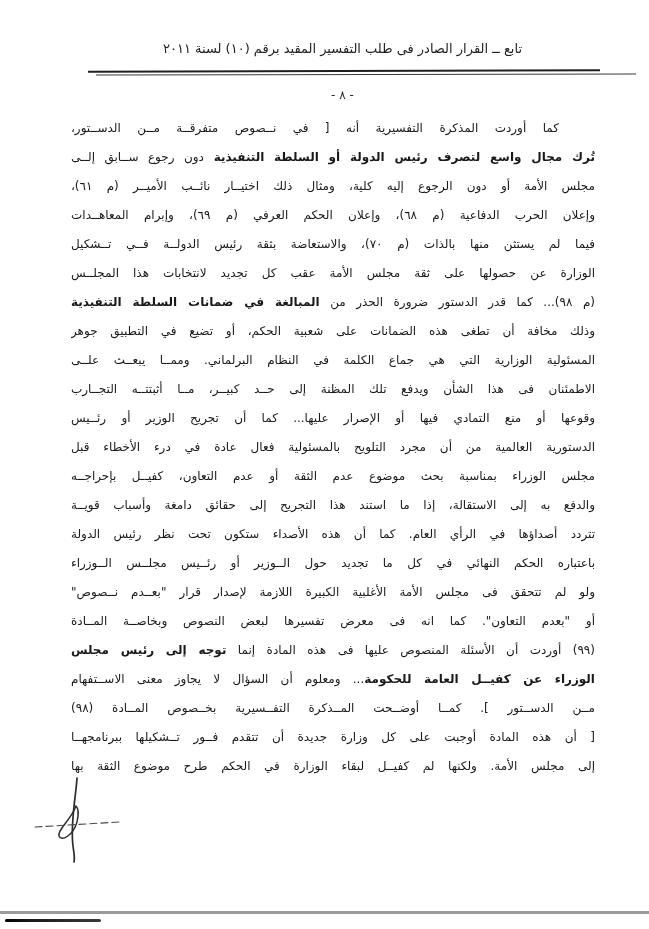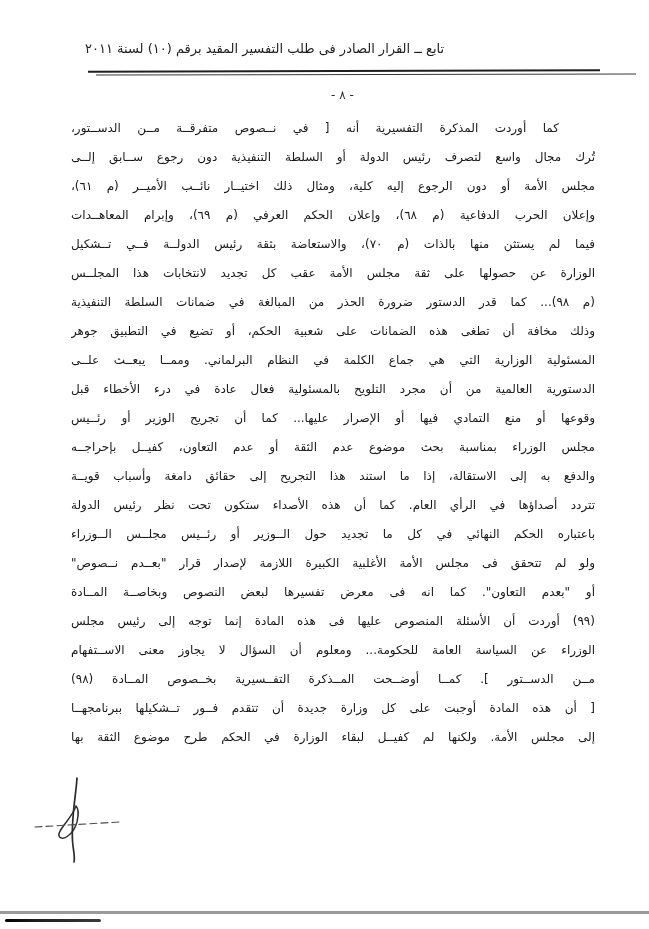--- a/index.html
+++ b/index.html
@@ -4,40 +4,40 @@
 <style>
   html,body{margin:0;padding:0;}
   body{
     width:649px;height:929px;position:relative;overflow:hidden;
     background:#fdfdfc;
     font-family:"DejaVu Sans", sans-serif;
   }
   .sheet{position:absolute;inset:0;background:#ffffff;}
   .header-title{
     position:absolute;top:41px;left:85px;right:49px;
-    direction:rtl;text-align:left;
+    direction:rtl;text-align:center;
     font-size:13px;color:#1e1e1e;letter-spacing:0;
   }
   .rule{position:absolute;background:#1f1f1f;}
   .rule-1{top:70px;left:88px;width:512px;height:2px;transform:rotate(-0.15deg);}
   .rule-2{top:74px;left:96px;width:540px;height:1px;background:#3a3a3a;transform:rotate(-0.1deg);}
   .page-number{
     position:absolute;top:88px;left:85px;right:49px;
     direction:rtl;text-align:center;font-size:12px;color:#2a2a2a;
   }
   .body-text{
     position:absolute;top:114px;left:71px;right:54px;
     direction:rtl;color:#191919;font-size:12px;
   }
   .line{
     line-height:29px;max-height:29px;overflow:hidden;
     text-align:justify;text-align-last:justify;text-justify:inter-word;
   }
   .line.indent{padding-right:36px;}
-  .bold{font-weight:400;}
+  .bold{font-weight:700;}
   .margin-mark{position:absolute;left:15px;top:772px;}
   .scan-band{position:absolute;left:0;top:911px;width:649px;height:3px;background:#9b9b9b;}
   .scan-mark{
     position:absolute;left:5px;top:919px;width:96px;height:3px;border-radius:2px;
     background:linear-gradient(to right,#000 0%,#1c1c1c 30%,#3b3b3b 100%);
   }
 </style>
 </head>
 <body>
 
@@ -53,30 +53,31 @@
   <div class="body-text">
       <div class="line indent"><span>كما أوردت المذكرة التفسيرية أنه [ في نــصوص متفرقــة مــن الدســتور،</span></div>
       <div class="line"><span class="bold">تُرك مجال واسع لتصرف رئيس الدولة أو السلطة التنفيذية </span><span>دون رجوع ســابق إلــى</span></div>
       <div class="line"><span>مجلس الأمة أو دون الرجوع إليه كلية، ومثال ذلك اختيــار نائــب الأميــر (م ٦١)،</span></div>
       <div class="line"><span>وإعلان الحرب الدفاعية (م ٦٨)، وإعلان الحكم العرفي (م ٦٩)، وإبرام المعاهــدات</span></div>
       <div class="line"><span>فيما لم يستثن منها بالذات (م ٧٠)، والاستعاضة بثقة رئيس الدولــة فــي تــشكيل</span></div>
       <div class="line"><span>الوزارة عن حصولها على ثقة مجلس الأمة عقب كل تجديد لانتخابات هذا المجلــس</span></div>
       <div class="line"><span>(م ٩٨)... كما قدر الدستور ضرورة الحذر من </span><span class="bold">المبالغة في ضمانات السلطة التنفيذية</span></div>
       <div class="line"><span>وذلك مخافة أن تطغى هذه الضمانات على شعبية الحكم، أو تضيع في التطبيق جوهر</span></div>
       <div class="line"><span>المسئولية الوزارية التي هي جماع الكلمة في النظام البرلماني. وممــا يبعــث علــى</span></div>
+      <div class="line"><span>الاطمئنان فى هذا الشأن ويدفع تلك المظنة إلى حــد كبيــر، مــا أثبتتــه التجــارب</span></div>
+      <div class="line"><span>وقوعها أو منع التمادي فيها أو الإصرار عليها... كما أن تجريح الوزير أو رئــيس</span></div>
       <div class="line"><span>الدستورية العالمية من أن مجرد التلويح بالمسئولية فعال عادة في درء الأخطاء قبل</span></div>
-      <div class="line"><span>وقوعها أو منع التمادي فيها أو الإصرار عليها... كما أن تجريح الوزير أو رئــيس</span></div>
       <div class="line"><span>مجلس الوزراء بمناسبة بحث موضوع عدم الثقة أو عدم التعاون، كفيــل بإحراجــه</span></div>
       <div class="line"><span>والدفع به إلى الاستقالة، إذا ما استند هذا التجريح إلى حقائق دامغة وأسباب قويــة</span></div>
       <div class="line"><span>تتردد أصداؤها في الرأي العام. كما أن هذه الأصداء ستكون تحت نظر رئيس الدولة</span></div>
       <div class="line"><span>باعتباره الحكم النهائي في كل ما تجديد حول الــوزير أو رئــيس مجلــس الــوزراء</span></div>
       <div class="line"><span>ولو لم تتحقق فى مجلس الأمة الأغلبية الكبيرة اللازمة لإصدار قرار "بعــدم نــصوص"</span></div>
       <div class="line"><span>أو "بعدم التعاون". كما انه فى معرض تفسيرها لبعض النصوص وبخاصــة المــادة</span></div>
       <div class="line"><span>(٩٩) أوردت أن الأسئلة المنصوص عليها فى هذه المادة إنما </span><span class="bold">توجه إلى رئيس مجلس</span></div>
-      <div class="line"><span class="bold">الوزراء عن السياسة العامة للحكومة</span><span>... ومعلوم أن السؤال لا يجاوز معنى الاســتفهام</span></div>
+      <div class="line"><span class="bold">الوزراء عن كفيــل العامة للحكومة</span><span>... ومعلوم أن السؤال لا يجاوز معنى الاســتفهام</span></div>
       <div class="line"><span>مــن الدســتور ]. كمــا أوضــحت المــذكرة التفــسيرية بخــصوص المــادة (٩٨)</span></div>
       <div class="line"><span>[ أن هذه المادة أوجبت على كل وزارة جديدة أن تتقدم فــور تــشكيلها ببرنامجهــا</span></div>
       <div class="line"><span>إلى مجلس الأمة. ولكنها لم كفيــل لبقاء الوزارة في الحكم طرح موضوع الثقة بها</span></div>
     </div>
 
   <svg class="margin-mark" width="112" height="96" viewBox="0 0 112 96">
     <path d="M62,6 C61,24 55,52 58,74 C59,82 60,86 59,90" fill="none" stroke="#2b2b2b" stroke-width="1.7" stroke-linecap="round"></path>
     <path d="M61,34 C56,48 42,58 44,64 C46,70 58,64 62,50 C64,42 63,36 61,34 Z" fill="none" stroke="#2b2b2b" stroke-width="1.4" stroke-linecap="round"></path>
     <path d="M20,55 L104,50" fill="none" stroke="#4a4a4a" stroke-width="1.1" stroke-dasharray="7 4" stroke-linecap="round"></path>
   </svg>

